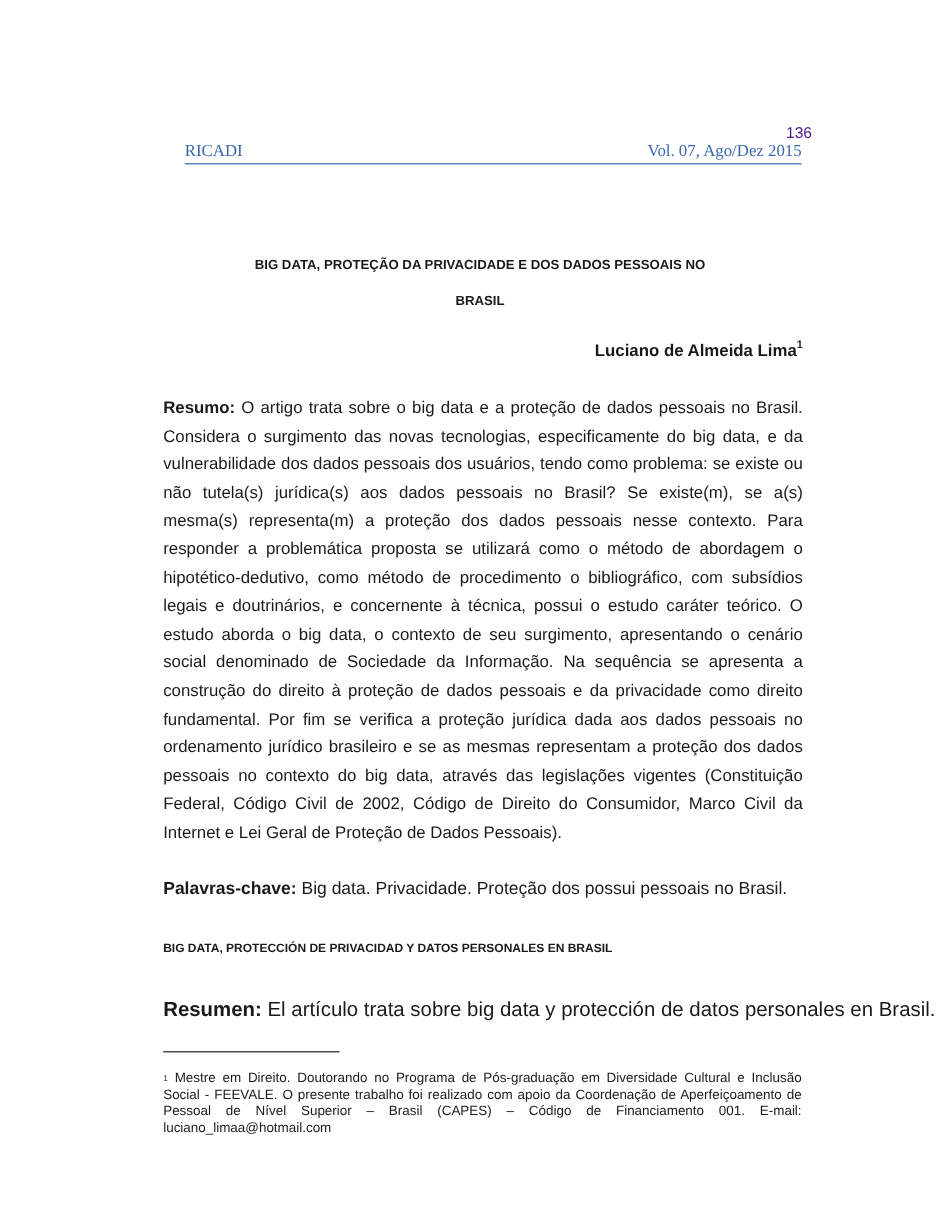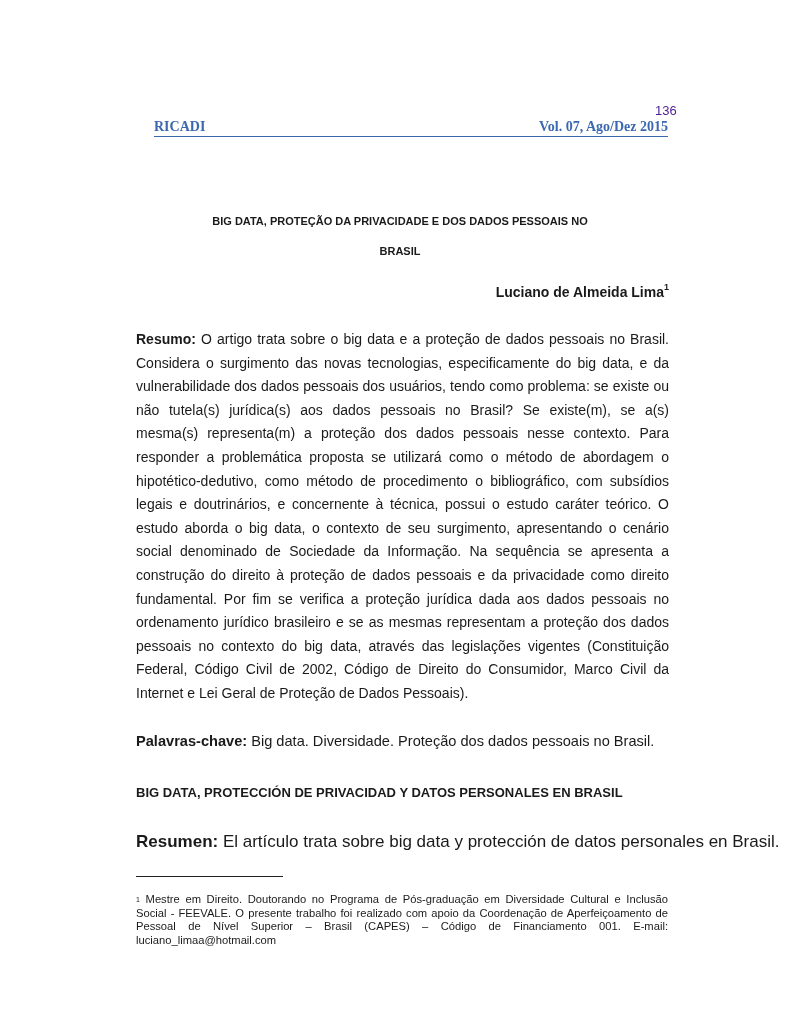--- a/index.html
+++ b/index.html
@@ -1,28 +1,28 @@
 <!DOCTYPE html>
 <html><head>
 <meta charset="utf-8">
 <style>
   html, body { margin: 0; padding: 0; background: #ffffff; }
   body { width: 791px; height: 1024px; position: relative; overflow: hidden; color: #1a1a1a; font-family: "Liberation Sans", sans-serif; }
   .page-number { position: absolute; left: 655px; top: 103px; font-family: "Liberation Sans", sans-serif; font-size: 13px; color: #4c1d95; }
-  .running-header { position: absolute; left: 154px; top: 117px; width: 514px; height: 19px; border-bottom: 1.4px solid #3b68b0; font-family: "Liberation Serif", serif; font-weight: bold; font-size: 14px; color: #3b68b0; text-align: right; }
+  .running-header { position: absolute; left: 154px; top: 117px; width: 514px; height: 19px; border-bottom: 1.4px solid #3b68b0; font-family: "Liberation Serif", serif; font-weight: normal; font-size: 14px; color: #3b68b0; text-align: right; }
   .running-header .journal { position: absolute; left: 0; top: 2px; }
   .running-header .volume { position: absolute; right: 0; top: 2px; }
   .title { position: absolute; left: 130px; width: 540px; text-align: center; font-weight: bold; font-size: 11px; top: 206px; line-height: 30px; }
   .author { position: absolute; right: 122px; top: 284px; font-weight: bold; font-size: 14px; }
   .author sup { font-size: 9px; vertical-align: top; position: relative; top: -2px; }
   .abstract { position: absolute; left: 136px; top: 328px; width: 533px; font-size: 14px; line-height: 23.6px; text-align: justify; }
   .abstract p { margin: 0; }
   .abstract b { font-weight: bold; }
   .keywords { position: absolute; left: 136px; top: 733px; width: 540px; font-size: 14.6px; }
-  .es-title { position: absolute; left: 136px; top: 785px; font-weight: bold; font-size: 13px; }
+  .es-title { position: absolute; left: 136px; top: 785px; font-weight: bold; font-size: 10px; }
   .es-resumen { position: absolute; left: 136px; top: 832px; font-size: 17px; }
   .footnote-rule { position: absolute; left: 136px; top: 876px; width: 147px; border-top: 1px solid #222; }
   .footnote { position: absolute; left: 136px; top: 893px; width: 532px; font-size: 11.2px; line-height: 13.6px; text-align: justify; }
   .footnote sup { font-size: 7px; vertical-align: top; }
 </style>
 </head>
 <body>
 
 <div class="page-number">136</div>
 
@@ -35,21 +35,21 @@
   <div>BIG DATA, PROTEÇÃO DA PRIVACIDADE E DOS DADOS PESSOAIS NO</div>
   <div>BRASIL</div>
 </div>
 
 <div class="author"><span>Luciano de Almeida Lima</span><sup>1</sup></div>
 
 <div class="abstract">
   <p><b>Resumo:</b><span> O artigo trata sobre o big data e a proteção de dados pessoais no Brasil. Considera o surgimento das novas tecnologias, especificamente do big data, e da vulnerabilidade dos dados pessoais dos usuários, tendo como problema:  se existe ou não tutela(s) jurídica(s) aos dados pessoais no Brasil? Se existe(m), se a(s) mesma(s) representa(m) a proteção dos dados pessoais nesse contexto. Para responder a problemática proposta se utilizará como o método de abordagem o hipotético-dedutivo, como método de procedimento o bibliográfico, com subsídios legais e doutrinários, e concernente à técnica, possui o estudo caráter teórico. O estudo aborda o big data, o contexto de seu surgimento, apresentando o cenário social denominado de Sociedade da Informação. Na sequência se apresenta a construção do direito à proteção de dados pessoais e da privacidade como direito fundamental. Por fim se verifica a proteção jurídica dada aos dados pessoais no ordenamento jurídico brasileiro e se as mesmas representam a proteção dos dados pessoais no contexto do big data, através das legislações vigentes (Constituição Federal, Código Civil de 2002, Código de Direito do Consumidor, Marco Civil da Internet e Lei Geral de Proteção de Dados Pessoais).</span></p>
 </div>
 
-<div class="keywords"><b>Palavras-chave:</b><span> Big data. Diversidade. Proteção dos dados pessoais no Brasil.</span></div>
+<div class="keywords"><b>Palavras-chave:</b><span> Big data. Privacidade. Proteção dos possui pessoais no Brasil.</span></div>
 
 <div class="es-title">BIG DATA, PROTECCIÓN DE PRIVACIDAD Y DATOS PERSONALES EN BRASIL</div>
 
 <div class="es-resumen"><b>Resumen:</b><span> El artículo trata sobre big data y protección de datos personales en Brasil.</span></div>
 
 <div class="footnote-rule"></div>
 
 <div class="footnote"><sup>1</sup><span> Mestre em Direito. Doutorando no Programa de Pós-graduação em Diversidade Cultural e Inclusão Social - FEEVALE. O presente trabalho foi realizado com apoio da Coordenação de Aperfeiçoamento de Pessoal de Nível Superior – Brasil (CAPES) – Código de Financiamento 001. E-mail: luciano_limaa@hotmail.com</span></div>
 
 </body></html>

